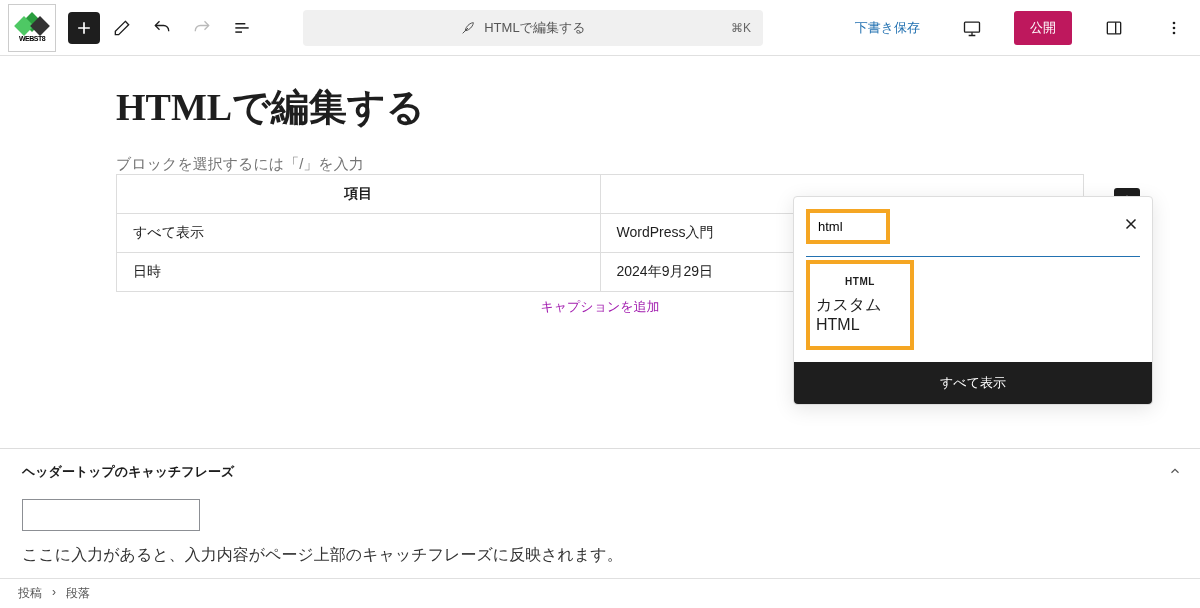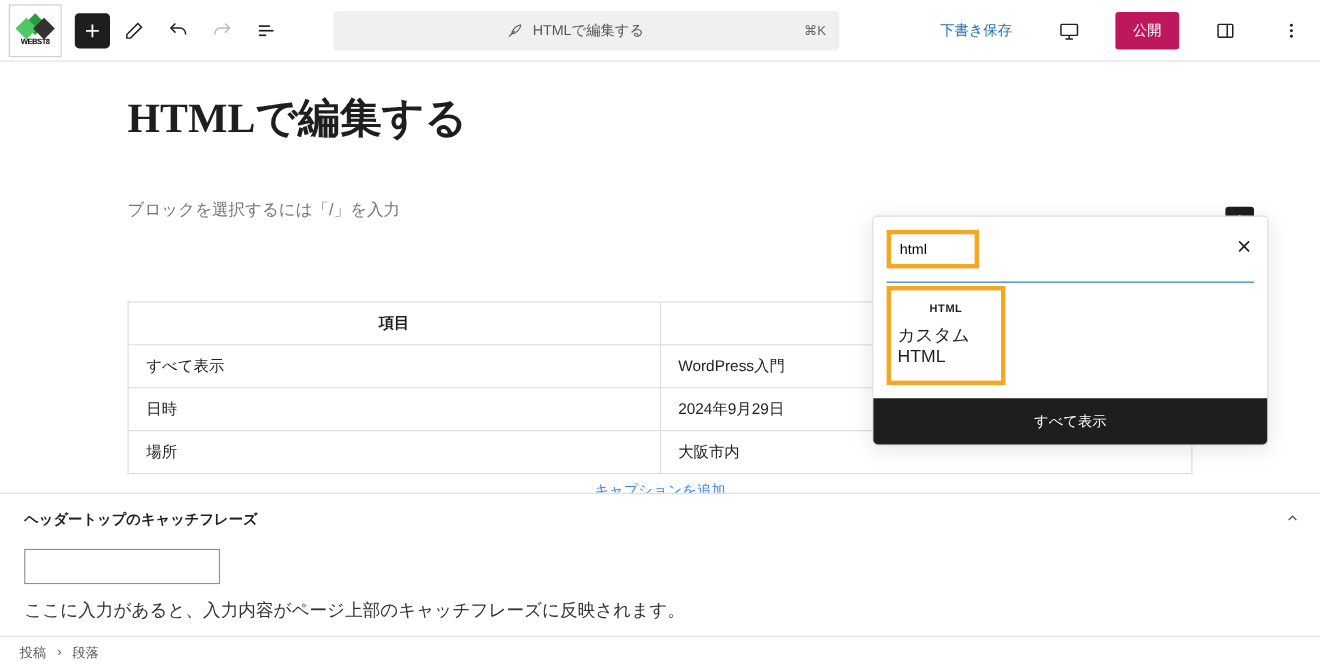--- a/index.html
+++ b/index.html
@@ -23,30 +23,30 @@
     .center-box-left { flex: 1; display: flex; align-items: center; gap: 8px; justify-content: center; }
     .center-box-right { font-size: 12px; color: #666; }
     
     .right-actions { margin-left: auto; display: flex; align-items: center; gap: 24px; }
     .draft-link { color: #2271b1; font-size: 13px; text-decoration: none; padding: 6px 10px; }
     .publish-btn { background: #be185d; color: #fff; border: none; padding: 8px 16px; border-radius: 3px; font-size: 13px; cursor: pointer; }
     
     
     .editor-area { padding: 0 60px; position: relative; }
     .page-title { font-size: 38px; font-weight: 700; font-family: serif; margin-top: 26px; margin-left: 56px; }
-    .block-prompt { color: #757575; font-size: 15px; margin-top: 48px; margin-left: 56px; }
+    .block-prompt { color: #757575; font-size: 15px; margin-top: 22px; margin-left: 56px; }
     
     .add-block-inline { position: absolute; right: 60px; top: 106px; width: 26px; height: 26px; background: #1e1e1e; color: #fff; display: flex; align-items: center; justify-content: center; border-radius: 3px; }
     
     
-    .table-wrap { margin-top: 74px; margin-left: 56px; margin-right: 56px; }
+    .table-wrap { margin-left: 56px; margin-right: 56px; }
     table { width: 100%; border-collapse: collapse; }
     th, td { border: 1px solid #ddd; padding: 10px 16px; font-size: 14px; text-align: left; }
     th { text-align: center; font-weight: 600; }
-    .caption { text-align: center; color: #3b82f6; font-size: 13px; margin-top: 6px; }
+    .caption { text-align: center; color: #a21caf; font-size: 13px; margin-top: 6px; }
     
     
     .inserter { position: absolute; top: 196px; right: 47px; width: 360px; background: #fff; border: 1px solid #ddd; box-shadow: 0 4px 20px rgba(0,0,0,0.1); border-radius: 4px; z-index: 100; }
     .inserter-search { display: flex; align-items: center; padding: 12px; gap: 8px; }
     .inserter-search input { flex: 1; border: 1.5px solid #2271b1; padding: 8px 10px; font-size: 13px; outline: none; border-radius: 2px; }
     .search-highlight { border: 4px solid #f5a623; padding: 2px; display: inline-block; }
     .inserter-result { padding: 4px 12px 12px 12px; }
     .result-highlight { border: 4px solid #f5a623; display: inline-block; }
     .block-option { width: 100px; padding: 12px 6px; display: flex; flex-direction: column; align-items: center; gap: 8px; cursor: pointer; }
     .block-icon-label { font-size: 10px; font-weight: 600; letter-spacing: 0.5px; }
@@ -165,24 +165,20 @@
       </thead>
       <tbody>
         <tr>
           <td>すべて表示</td>
           <td>WordPress入門</td>
         </tr>
         <tr>
           <td>日時</td>
           <td>2024年9月29日</td>
         </tr>
-        <tr>
-          <td>場所</td>
-          <td>大阪市内</td>
-        </tr>
       </tbody>
     </table>
     <div class="caption">キャプションを追加</div>
   </div>
 </div>
 
 <div class="inserter">
   <div class="inserter-search">
     <span class="search-highlight">
       <input type="text" style="width: 72px; border: none; padding: 4px 6px;" value="html">

